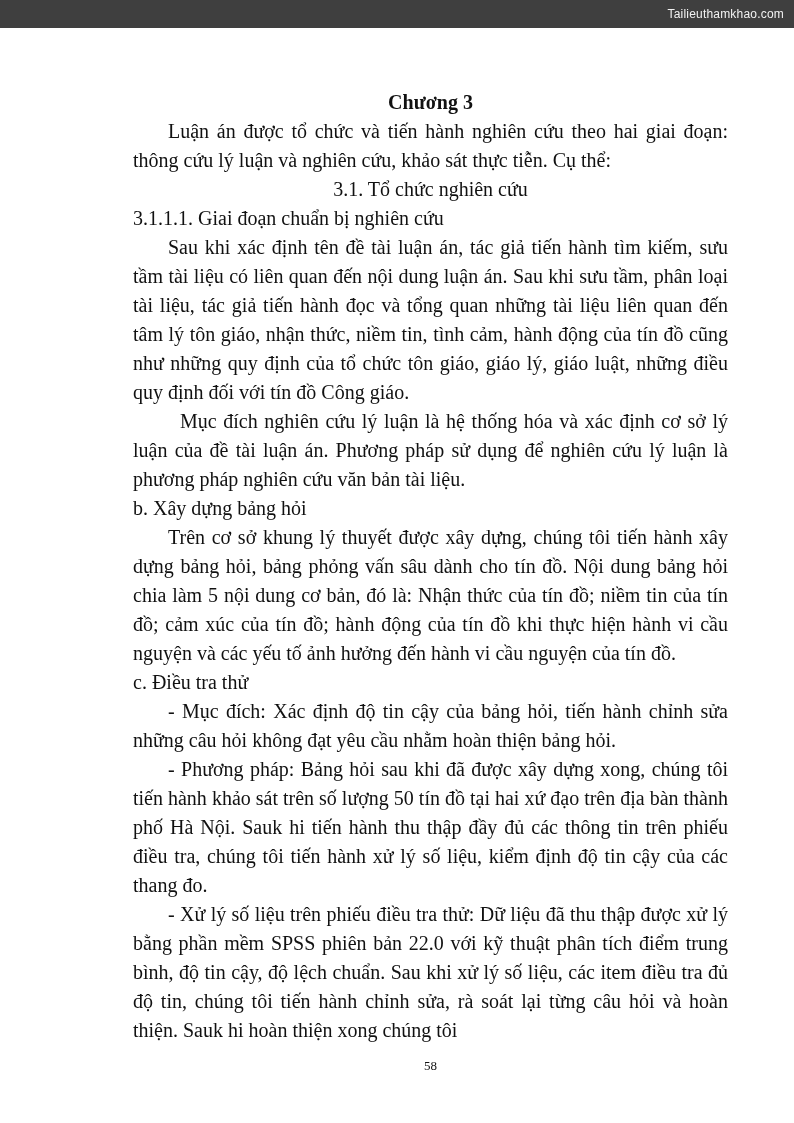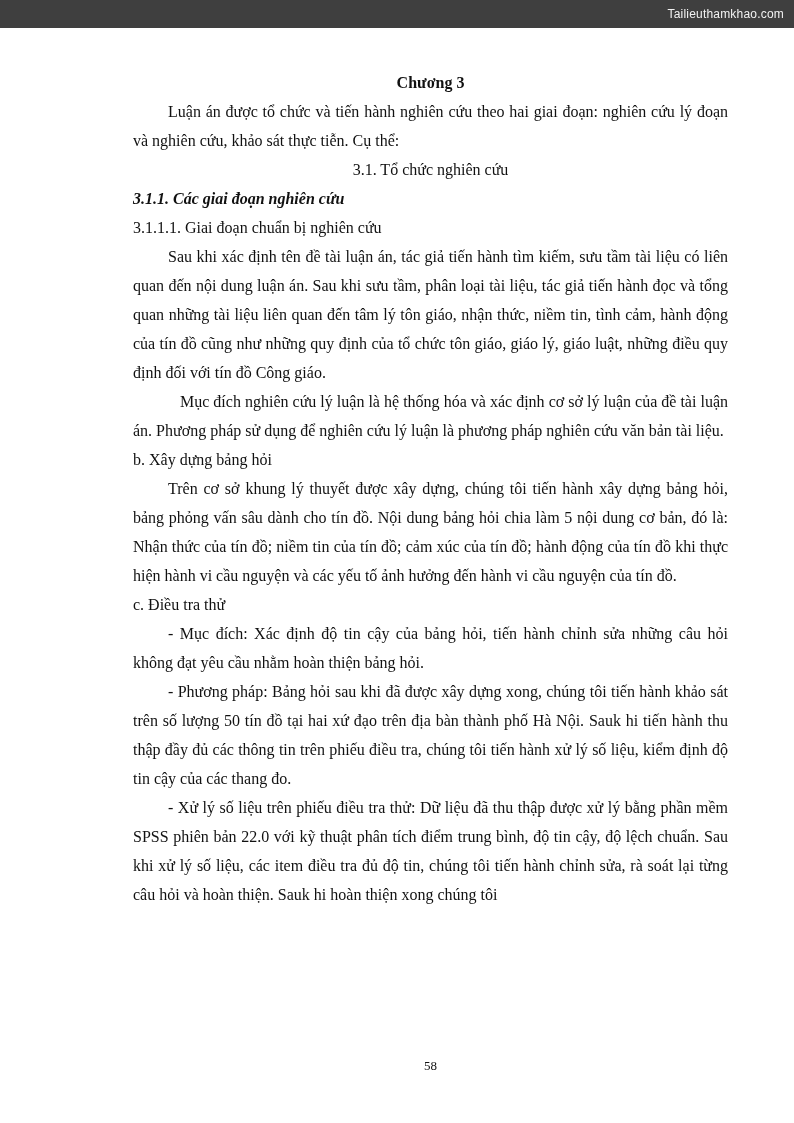--- a/index.html
+++ b/index.html
@@ -21,22 +21,22 @@
     padding: 0 10px;
   }
   .top-banner .site-link {
     font-family: "Liberation Sans", sans-serif;
     font-size: 12px;
     color: #f2f2f2;
     text-decoration: none;
     letter-spacing: 0.2px;
   }
   .page-content {
-    padding: 40px 66px 0 133px;
-    font-size: 16px;
+    padding: 60px 66px 0 133px;
+    font-size: 20px;
     line-height: 29px;
   }
   .block { margin: 0; }
   .center-bold {
     text-align: center;
     font-weight: bold;
   }
   .heading-bold {
     font-weight: normal;
     text-align: center;
@@ -68,23 +68,22 @@
 </style>
 </head>
 <body>
 
 <div class="top-banner">
   <a class="site-link" href="#">Tailieuthamkhao.com</a>
 </div>
 
 <div class="page-content">
     <p class="block center-bold">Chương 3</p>
-    <p class="block body-indent">Luận án được tổ chức và tiến hành nghiên cứu theo hai giai đoạn: nghiên cứu lý đoạn và nghiên cứu, khảo sát thực tiễn. Cụ thể:</p>
+    <p class="block body-indent">Luận án được tổ chức và tiến hành nghiên cứu theo hai giai đoạn: thông cứu lý luận và nghiên cứu, khảo sát thực tiễn. Cụ thể:</p>
     <p class="block heading-bold">3.1. Tổ chức nghiên cứu</p>
-    <p class="block heading-bold-italic">3.1.1. Các giai đoạn nghiên cứu</p>
     <p class="block heading-italic">3.1.1.1. Giai đoạn chuẩn bị nghiên cứu</p>
     <p class="block body-indent">Sau khi xác định tên đề tài luận án, tác giả tiến hành tìm kiếm, sưu tầm tài liệu có liên quan đến nội dung luận án. Sau khi sưu tầm, phân loại tài liệu, tác giả tiến hành đọc và tổng quan những tài liệu liên quan đến tâm lý tôn giáo, nhận thức, niềm tin, tình cảm, hành động của tín đồ cũng như những quy định của tổ chức tôn giáo, giáo lý, giáo luật, những điều quy định đối với tín đồ Công giáo.</p>
     <p class="block body-indent-lg">Mục đích nghiên cứu lý luận là hệ thống hóa và xác định cơ sở lý luận của đề tài luận án. Phương pháp sử dụng để nghiên cứu lý luận là phương pháp nghiên cứu văn bản tài liệu.</p>
     <p class="block heading-italic">b. Xây dựng bảng hỏi</p>
     <p class="block body-indent">Trên cơ sở khung lý thuyết được xây dựng, chúng tôi tiến hành xây dựng bảng hỏi, bảng phỏng vấn sâu dành cho tín đồ. Nội dung bảng hỏi chia làm 5 nội dung cơ bản, đó là: Nhận thức của tín đồ; niềm tin của tín đồ; cảm xúc của tín đồ; hành động của tín đồ khi thực hiện hành vi cầu nguyện và các yếu tố ảnh hưởng đến hành vi cầu nguyện của tín đồ.</p>
     <p class="block heading-italic">c. Điều tra thử</p>
     <p class="block body-indent">- Mục đích: Xác định độ tin cậy của bảng hỏi, tiến hành chỉnh sửa những câu hỏi không đạt yêu cầu nhằm hoàn thiện bảng hỏi.</p>
     <p class="block body-indent">- Phương pháp: Bảng hỏi sau khi đã được xây dựng xong, chúng tôi tiến hành khảo sát trên số lượng 50 tín đồ tại hai xứ đạo trên địa bàn thành phố Hà Nội. Sauk hi tiến hành thu thập đầy đủ các thông tin trên phiếu điều tra, chúng tôi tiến hành xử lý số liệu, kiểm định độ tin cậy của các thang đo.</p>
     <p class="block body-indent">- Xử lý số liệu trên phiếu điều tra thử: Dữ liệu đã thu thập được xử lý bằng phần mềm SPSS phiên bản 22.0 với kỹ thuật phân tích điểm trung bình, độ tin cậy, độ lệch chuẩn. Sau khi xử lý số liệu, các item điều tra đủ độ tin, chúng tôi tiến hành chỉnh sửa, rà soát lại từng câu hỏi và hoàn thiện. Sauk hi hoàn thiện xong chúng tôi</p>
   </div>

